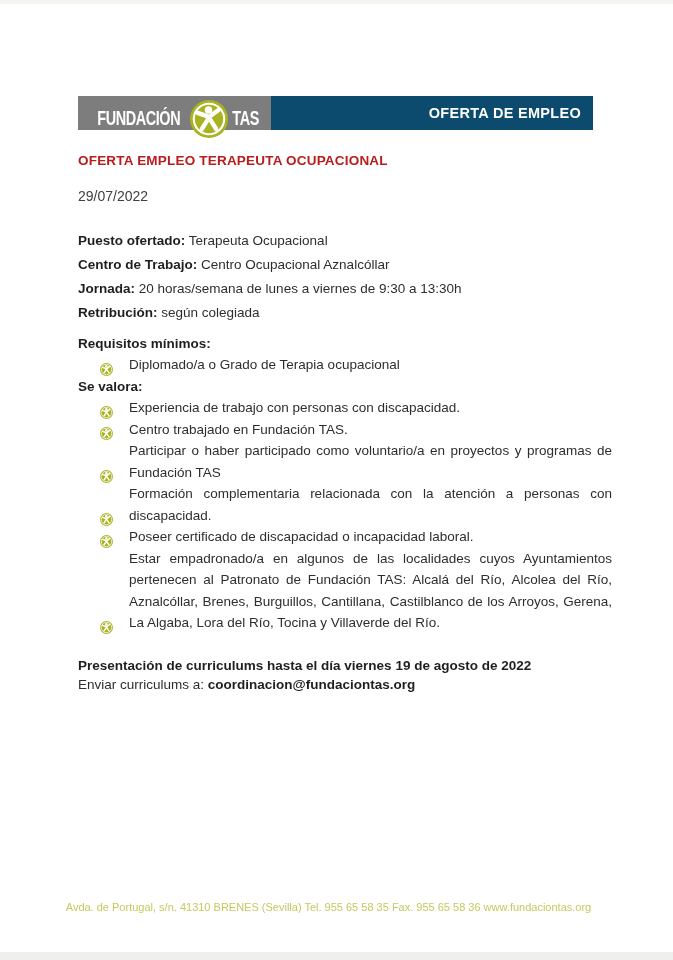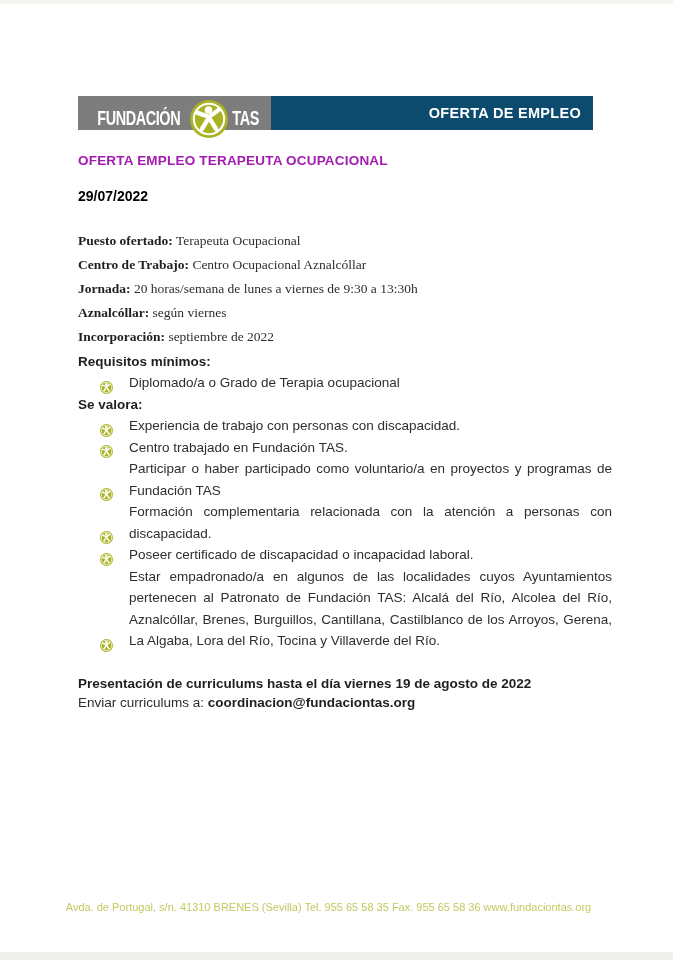--- a/index.html
+++ b/index.html
@@ -32,28 +32,28 @@
   .banner{
     flex:1;background:#0c4a6e;
     display:flex;align-items:center;justify-content:flex-end;
     padding-right:12px;
     color:#ffffff;font-weight:700;font-size:14.5px;letter-spacing:.3px;
   }
 
   
   .doc-title{
     position:absolute;top:153px;left:78px;
-    color:#a21caf;font-weight:700;font-size:13.5px;letter-spacing:.2px;
+    color:#b91c1c;font-weight:700;font-size:13.5px;letter-spacing:.2px;
   }
   .content{
     position:absolute;top:186px;left:78px;right:61px;
     font-size:13.5px;line-height:21.5px;
   }
-  .date-line{font-weight:700;font-size:14px;color:#000000;margin-bottom:21px;}
-  .fields{margin-bottom:2px;font-family:Liberation Serif, serif;}
+  .date-line{font-weight:400;font-size:14px;color:#404040;margin-bottom:21px;}
+  .fields{margin-bottom:8px;}
   .field-row{line-height:24px;white-space:nowrap;}
   .field-label{font-weight:700;color:#1f1f1f;}
   .sec-heading{font-weight:700;color:#1f1f1f;line-height:21.5px;}
   ul.tas-list{list-style:none;margin:0;padding:0 0 0 22px;}
   ul.tas-list li{
     display:flex;align-items:flex-end;gap:16px;line-height:21.5px;
   }
   .bullet-svg{width:13px;height:13px;flex:0 0 auto;margin-top:4px;}
   .li-text{flex:1;text-align:justify;}
   .closing{margin-top:22px;}
@@ -111,26 +111,22 @@
       </div>
       <div class="field-row">
         <span class="field-label">Centro de Trabajo:</span>
         <span>Centro Ocupacional Aznalcóllar</span>
       </div>
       <div class="field-row">
         <span class="field-label">Jornada:</span>
         <span>20 horas/semana de lunes a viernes de 9:30 a 13:30h</span>
       </div>
       <div class="field-row">
-        <span class="field-label">Aznalcóllar:</span>
-        <span>según viernes</span>
-      </div>
-      <div class="field-row">
-        <span class="field-label">Incorporación:</span>
-        <span>septiembre de 2022</span>
+        <span class="field-label">Retribución:</span>
+        <span>según colegiada</span>
       </div>
     </div>
 
     <div class="sec-heading">Requisitos mínimos:</div>
     <ul class="tas-list">
       <li>
         <svg class="bullet-svg">
             <use href="#tas-icon"></use>
           </svg>
         <span class="li-text">Diplomado/a o Grado de Terapia ocupacional</span>

